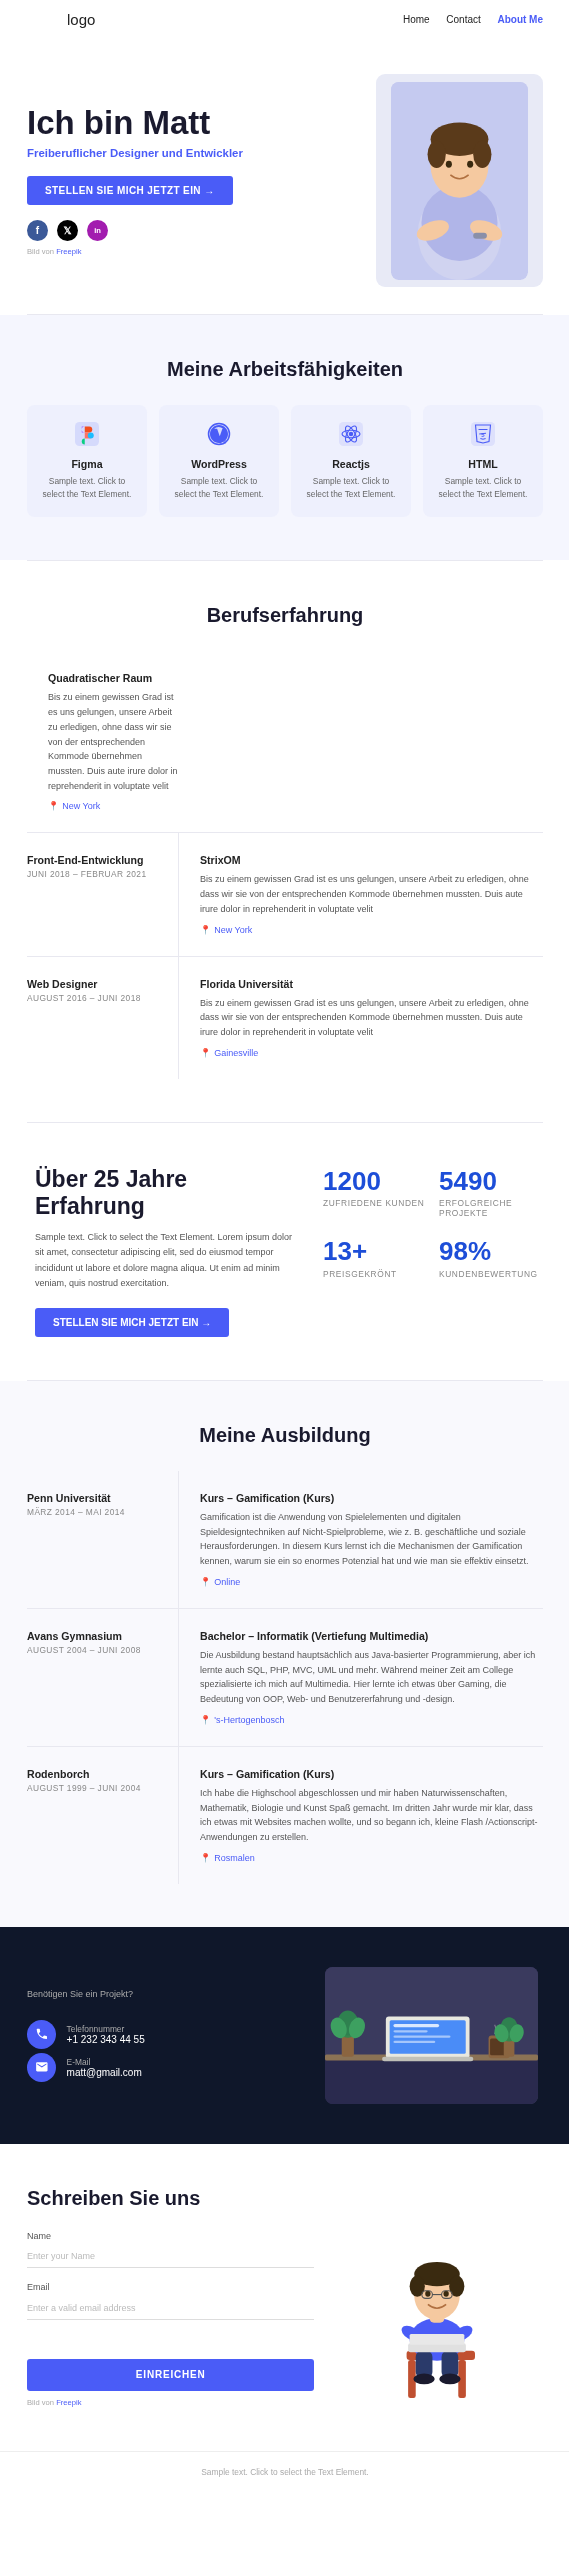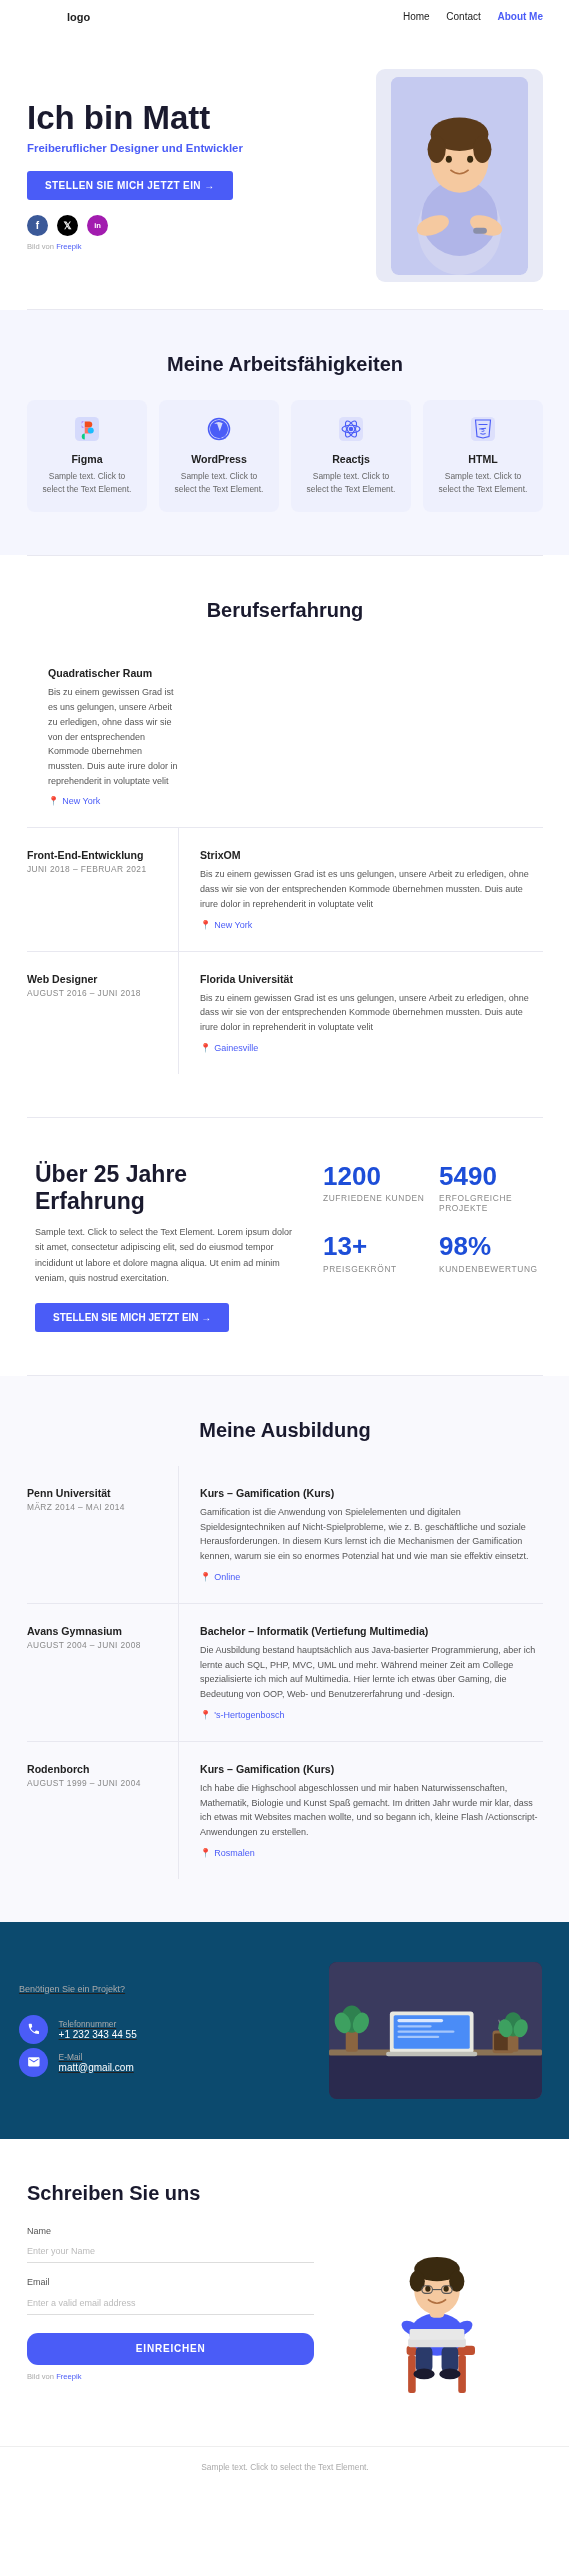--- a/index.html
+++ b/index.html
@@ -55,59 +55,59 @@
     .stats-right { flex: 1; display: grid; grid-template-columns: 1fr 1fr; gap: 18px 12px; }
     .stat-item { }
     .stat-number { font-size: 26px; font-weight: 800; color: #1d4ed8; }
     .stat-label { font-size: 8.4px; color: #888; text-transform: uppercase; letter-spacing: 0.6px; margin-top: 1.5px; }
 
     
     .edu-section { background: #f9f9fd; padding: 43px 27px; }
     .edu-grid { display: grid; grid-template-columns: 152px 1fr; gap: 0; }
 
     
-    .contact-banner { background: #0c4a6e; padding: 40px 19px; display: flex; gap: 24px; align-items: center; position: relative; overflow: hidden; text-decoration: underline; }
+    .contact-banner { background: #0f172a; padding: 40px 27px; display: flex; gap: 24px; align-items: center; position: relative; overflow: hidden; }
     .contact-banner-left { flex: 1.2; }
     .contact-tag { font-size: 9px; color: #aaa; margin-bottom: 6px; }
     .contact-banner-title { font-size: 20px; font-weight: 800; color: #fff; line-height: 1.3; }
     .contact-items { margin-top: 21px; display: flex; flex-direction: column; gap: 4px; }
     .contact-item { display: flex; align-items: center; gap: 10.6px; }
     .contact-icon-circle { width: 29px; height: 29px; border-radius: 50%; background: #4a5cf7; display: flex; align-items: center; justify-content: center; flex-shrink: 0; }
     .contact-icon-circle svg { width: 13.7px; height: 13.7px; fill: #fff; }
     .contact-item-label { font-size: 8.4px; color: #aaa; }
     .contact-item-value { font-size: 10px; color: #fff; font-weight: 500; text-align: right; }
     .contact-banner-right { flex: 1; display: flex; align-items: center; justify-content: center; }
     .desk-illustration { width: 213px; height: 137px; background: linear-gradient(135deg, #2a2a4e 0%, #3a3a5e 100%); border-radius: 7.6px; display: flex; align-items: center; justify-content: center; position: relative; overflow: hidden; }
 
     
     .form-section { padding: 43px 37px 43px 27px; display: flex; gap: 27px; align-items: flex-start; }
     .form-left { flex: 1.2; }
     .form-title { font-size: 20px; font-weight: 700; color: #1a1a2e; margin-bottom: 21px; }
     .form-group { margin-bottom: 13.7px; }
     .form-group label { display: block; font-size: 9px; color: #555; margin-bottom: 3.8px; }
     .form-group input { width: 100%; border: none; border-bottom: 1.1px solid #ddd; padding: 6px 0; font-size: 10px; color: #333; outline: none; background: transparent; }
     .form-group input::placeholder { color: #bbb; font-size: 9px; }
-    .form-submit { width: 100%; background: #4a5cf7; color: #fff; border: none; padding: 10.6px; border-radius: 11px; font-size: 10px; font-weight: 700; cursor: pointer; letter-spacing: 0.8px; margin-top: 4px; }
+    .form-submit { width: 100%; background: #4a5cf7; color: #fff; border: none; padding: 10.6px; border-radius: 3px; font-size: 10px; font-weight: 700; cursor: pointer; letter-spacing: 0.8px; margin-top: 25px; }
     .form-image-credit { font-size: 7.6px; color: #aaa; margin-top: 7.6px; }
     .form-image-credit a { color: #4a5cf7; text-decoration: none; }
     .form-right { flex: 0.8; display: flex; align-items: center; justify-content: center; padding-top: 23px; }
 
     
     .footer { padding: 15px 27px; border-top: 0.8px solid #eee; text-align: center; }
     .footer-text { font-size: 8.4px; color: #aaa; }
 
     
     .section-divider { border: none; border-top: 1.5px solid #e8e8f0; margin: 0 27px; }
     .section-bg-light { background: #f5f6fe; }
   </style>
 </head>
 <body>
 
 <nav>
-  <span style="font-weight:700;font-size:11px;padding-left:40px;">logo</span>
+  <span style="font-weight:400;font-size:15px;padding-left:40px;">logo</span>
   <div class="nav-links">
     <a href="#">Home</a>
     <a href="#">Contact</a>
     <a href="#" class="active">About Me</a>
   </div>
 </nav>
 
 <section class="hero">
   <div class="hero-text">
     <h1 class="hero-title">Ich bin Matt</h1>

